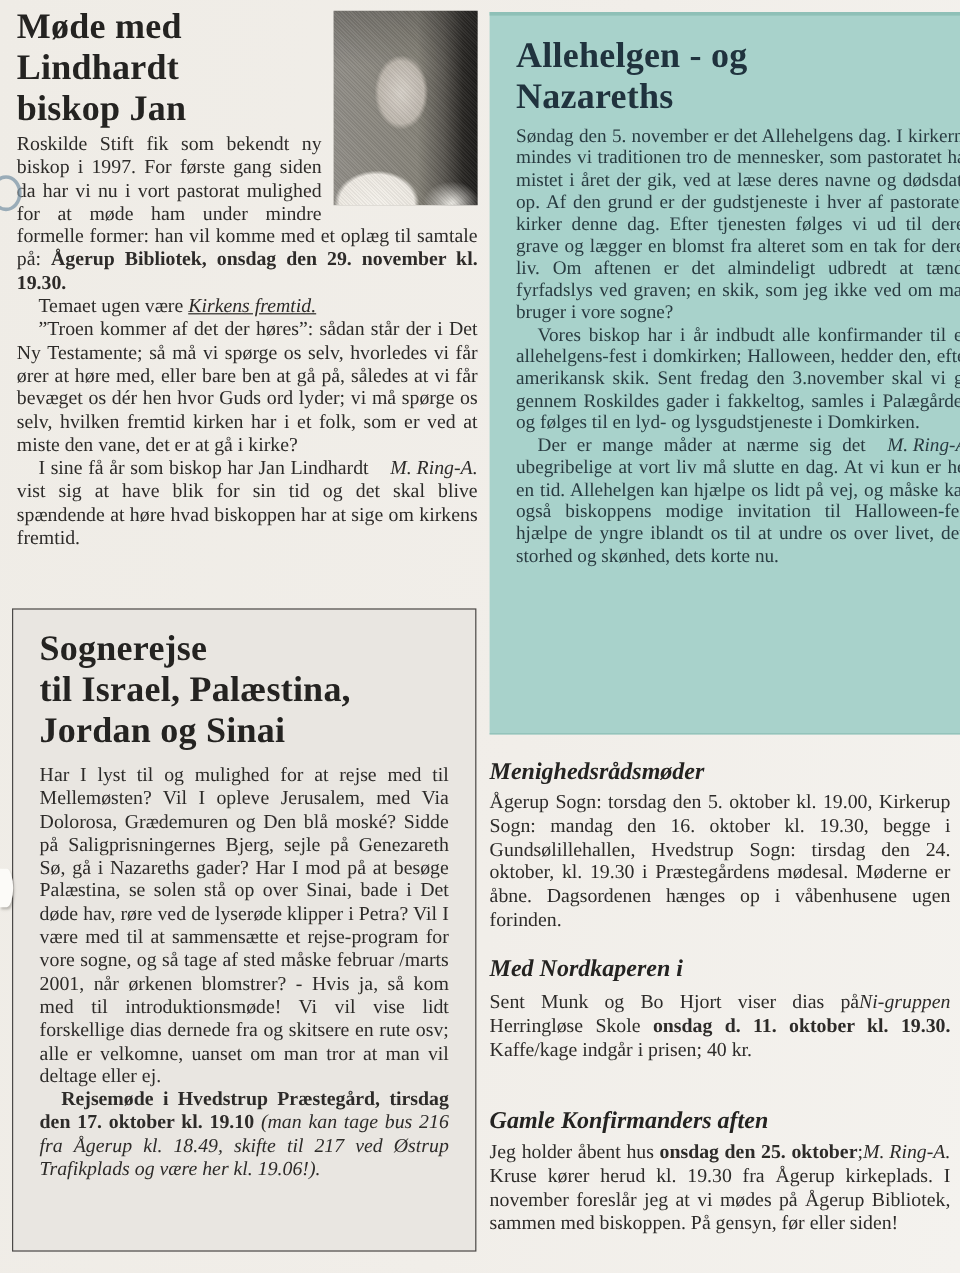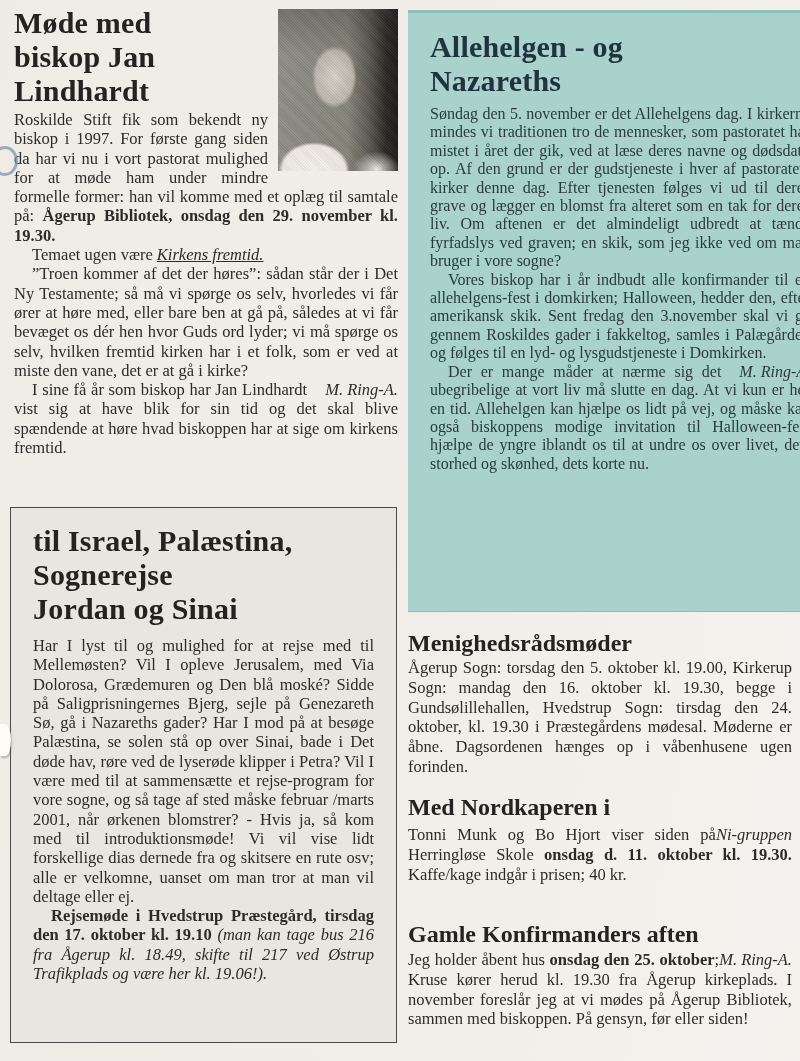--- a/index.html
+++ b/index.html
@@ -19,21 +19,21 @@
       repeating-linear-gradient(45deg, rgba(255,255,255,0.05) 0 1px, rgba(0,0,0,0.05) 1px 2px),
       radial-gradient(ellipse 52px 40px at 30% 99%, #f3f0ea 0%, #ede9e2 60%, rgba(237,233,226,0) 68%),
       radial-gradient(ellipse 34px 26px at 82% 99%, #eceae4 0%, rgba(236,234,228,0) 70%),
       radial-gradient(ellipse 36px 50px at 47% 42%, #d6d0c8 0%, #bdb6ad 52%, rgba(189,182,173,0) 62%),
       linear-gradient(180deg, rgba(54,52,50,0.30) 0%, rgba(54,52,50,0) 28%),
       linear-gradient(90deg, #908d87 0%, #868379 58%, #5a5751 76%, #292724 90%, #1c1b19 100%);
   }
   h1,h2,h3{margin:0;font-weight:bold;color:#242321;}
   .big-title{font-size:30px;line-height:34px;letter-spacing:0.2px;}
   .big-title .tl{display:block;}
-  .small-title{font-size:24px;line-height:27px;}
+  .small-title{font-size:20px;line-height:27px;font-style:italic;}
   .small-title .tl{display:block;}
   p{margin:0;text-align:justify;}
   .body-l{font-size:16.5px;line-height:19.3px;}
   .indent{text-indent:18px;}
   .sig{float:right;font-style:italic;}
   .em-u{font-style:italic;text-decoration:underline;}
   .u{}
   .mt2{margin-top:2px;}
   
   .travel-box{
@@ -72,33 +72,33 @@
 </style>
 </head>
 <body>
 
 <div class="page">
 
   <section class="article-bishop">
     <div class="photo"></div>
     <h1 class="big-title">
       <span class="tl">Møde med</span>
+      <span class="tl">Lindhardt</span>
       <span class="tl">biskop Jan</span>
-      <span class="tl">Lindhardt</span>
     </h1>
     <p class="body-l mt2"><span>Roskilde Stift fik som bekendt ny biskop i 1997. For første gang siden da har vi nu i vort pastorat mulighed for at møde ham under mindre formelle former: han vil komme med et oplæg til samtale på: </span><b>Ågerup Bibliotek, onsdag den 29. november kl. 19.30.</b></p>
     <p class="body-l indent"><span>Temaet ugen være </span><span class="em-u">Kirkens fremtid.</span></p>
     <p class="body-l indent">”Troen kommer af det der høres”: sådan står der i Det Ny Testamente; så må vi spørge os selv, hvorledes vi får ører at høre med, eller bare ben at gå på, således at vi får bevæget os dér hen hvor Guds ord lyder; vi må spørge os selv, hvilken fremtid kirken har i et folk, som er ved at miste den vane, det er at gå i kirke?</p>
     <p class="body-l indent"><span class="sig">M. Ring-A.</span><span>I sine få år som biskop har Jan Lindhardt vist sig at have blik for sin tid og det skal blive spændende at høre hvad biskoppen har at sige om kirkens fremtid.</span></p>
   </section>
 
   <section class="travel-box">
     <h2 class="big-title">
+      <span class="tl">Sognerejse</span>
       <span class="tl">til Israel, Palæstina,</span>
-      <span class="tl">Sognerejse</span>
       <span class="tl">Jordan og Sinai</span>
     </h2>
     <p class="body-l">Har I lyst til og mulighed for at rejse med til Mellemøsten? Vil I opleve Jerusalem, med Via Dolorosa, Grædemuren og Den blå moské? Sidde på Saligprisningernes Bjerg, sejle på Genezareth Sø, gå i Nazareths gader? Har I mod på at besøge Palæstina, se solen stå op over Sinai, bade i Det døde hav, røre ved de lyserøde klipper i Petra? Vil I være med til at sammensætte et rejse-program for vore sogne, og så tage af sted måske februar /marts 2001, når ørkenen blomstrer? - Hvis ja, så kom med til introduktionsmøde! Vi vil vise lidt forskellige dias dernede fra og skitsere en rute osv; alle er velkomne, uanset om man tror at man vil deltage eller ej.</p>
     <p class="body-l indent"><b>Rejsemøde i Hvedstrup Præstegård, tirsdag den 17. oktober kl. 19.10 </b><i>(man kan tage bus 216 fra Ågerup kl. 18.49, skifte til 217 ved Østrup Trafikplads og være her kl. 19.06!).</i></p>
   </section>
 
   <section class="teal-box">
     <h2 class="big-title">
       <span class="tl">Allehelgen - og</span>
       <span class="tl">Nazareths</span>
@@ -110,21 +110,21 @@
 
   <section class="sec-meetings">
     <h3 class="small-title">Menighedsrådsmøder</h3>
     <p class="body-r"><span class="u">Ågerup Sogn:</span><span> torsdag den 5. oktober kl. 19.00, </span><span class="u">Kirkerup Sogn:</span><span> mandag den 16. oktober kl. 19.30, begge i Gundsølillehallen, </span><span class="u">Hvedstrup Sogn:</span><span> tirsdag den 24. oktober, kl. 19.30 i Præstegårdens mødesal. Møderne er åbne. Dagsordenen hænges op i våbenhusene ugen forinden.</span></p>
   </section>
 
   <section class="sec-nordkaperen">
     <h3 class="small-title">
       <span class="tl">Med Nordkaperen i</span>
     </h3>
-    <p class="body-r"><span class="sig">Ni-gruppen</span><span>Tonni Munk og Bo Hjort viser siden på Herringløse Skole </span><b>onsdag d. 11. oktober kl. 19.30.</b><span> Kaffe/kage indgår i prisen; 40 kr.</span></p>
+    <p class="body-r"><span class="sig">Ni-gruppen</span><span>Sent Munk og Bo Hjort viser dias på Herringløse Skole </span><b>onsdag d. 11. oktober kl. 19.30.</b><span> Kaffe/kage indgår i prisen; 40 kr.</span></p>
   </section>
 
   <section class="sec-konfirmander">
     <h3 class="small-title">Gamle Konfirmanders aften</h3>
     <p class="body-r"><span class="sig">M. Ring-A.</span><span>Jeg holder åbent hus </span><b>onsdag den 25. oktober</b><span>; Kruse kører herud kl. 19.30 fra Ågerup kirkeplads. I november foreslår jeg at vi mødes på Ågerup Bibliotek, sammen med biskoppen. På gensyn, før eller siden!</span></p>
   </section>
 
   <div class="artifact-pen"></div>
   <div class="artifact-notch"></div>
 

